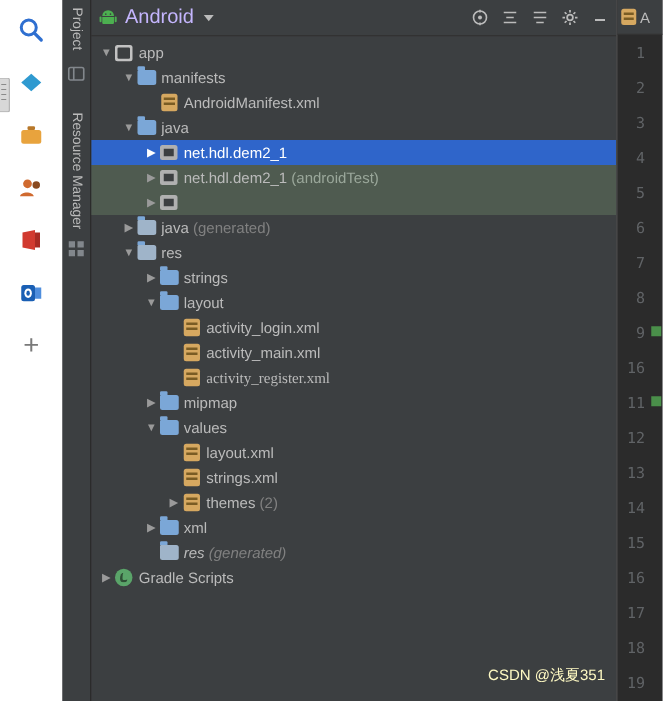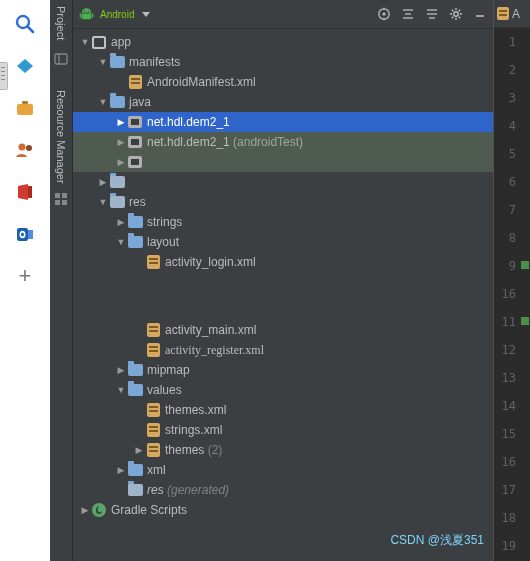--- a/index.html
+++ b/index.html
@@ -113,22 +113,22 @@
   .panel-header {
     height: 28px;
     display: flex;
     align-items: center;
     background: #3c3f41;
     border-bottom: 1px solid #323232;
     padding: 0 4px 0 6px;
     gap: 6px;
   }
   .panel-title {
-    color: #84cc16;
-    font-size: 10px;
+    color: #c4b5fd;
+    font-size: 16px;
     white-space: nowrap;
     text-align: right;
   }
   .android-icon {
     width: 15px; height: 15px;
     flex: 0 0 auto;
   }
   .caret {
     width: 0; height: 0;
     border-left: 4px solid transparent;
@@ -259,21 +259,21 @@
     border-radius: 50% 50% 50% 50% / 60% 60% 40% 40%;
     box-sizing: border-box;
     border-top: none; border-right: none;
   }
 
   
   .watermark {
     position: absolute;
     right: 46px;
     bottom: 12px;
-    color: #7dd3fc;
+    color: #fef9c3;
     font-size: 12px;
   }
 
   
   .editor {
     width: 36px;
     background: #2b2b2b;
     border-left: 1px solid #4f4f4f;
     position: relative;
     flex: 0 0 36px;
@@ -504,20 +504,21 @@
           <span class="arrow">▶</span>
           <span class="icon">
             <span class="pkg-icon"></span>
           </span>
         </div>
         <div class="row" style="padding-left: 24px;">
           <span class="arrow">▶</span>
           <span class="icon">
             <span class="folder mod"></span>
           </span>
+          <span class="label">java <span class="dim">(generated)</span></span>
         </div>
         <div class="row" style="padding-left: 24px;">
           <span class="arrow">▼</span>
           <span class="icon">
             <span class="folder mod"></span>
           </span>
           <span class="label">res</span>
         </div>
         <div class="row" style="padding-left: 42px;">
           <span class="arrow">▶</span>
@@ -533,21 +534,21 @@
           </span>
           <span class="label">layout</span>
         </div>
         <div class="row" style="padding-left: 60px;">
           <span class="arrow none">▶</span>
           <span class="icon">
             <span class="xml-icon"></span>
           </span>
           <span class="label">activity_login.xml</span>
         </div>
-        <div class="row" style="padding-left: 60px; margin-top: 48px;">
+        <div class="row" style="padding-left: 60px;">
           <span class="arrow none">▶</span>
           <span class="icon">
             <span class="xml-icon"></span>
           </span>
           <span class="label">activity_main.xml</span>
         </div>
         <div class="row" style="padding-left: 60px; font-family: Liberation Serif, serif;">
           <span class="arrow none">▶</span>
           <span class="icon">
             <span class="xml-icon"></span>
@@ -566,21 +567,21 @@
           <span class="icon">
             <span class="folder src"></span>
           </span>
           <span class="label">values</span>
         </div>
         <div class="row" style="padding-left: 60px;">
           <span class="arrow none">▶</span>
           <span class="icon">
             <span class="xml-icon"></span>
           </span>
-          <span class="label">themes.xml</span>
+          <span class="label">layout.xml</span>
         </div>
         <div class="row" style="padding-left: 60px;">
           <span class="arrow none">▶</span>
           <span class="icon">
             <span class="xml-icon"></span>
           </span>
           <span class="label">strings.xml</span>
         </div>
         <div class="row" style="padding-left: 60px;">
           <span class="arrow">▶</span>

